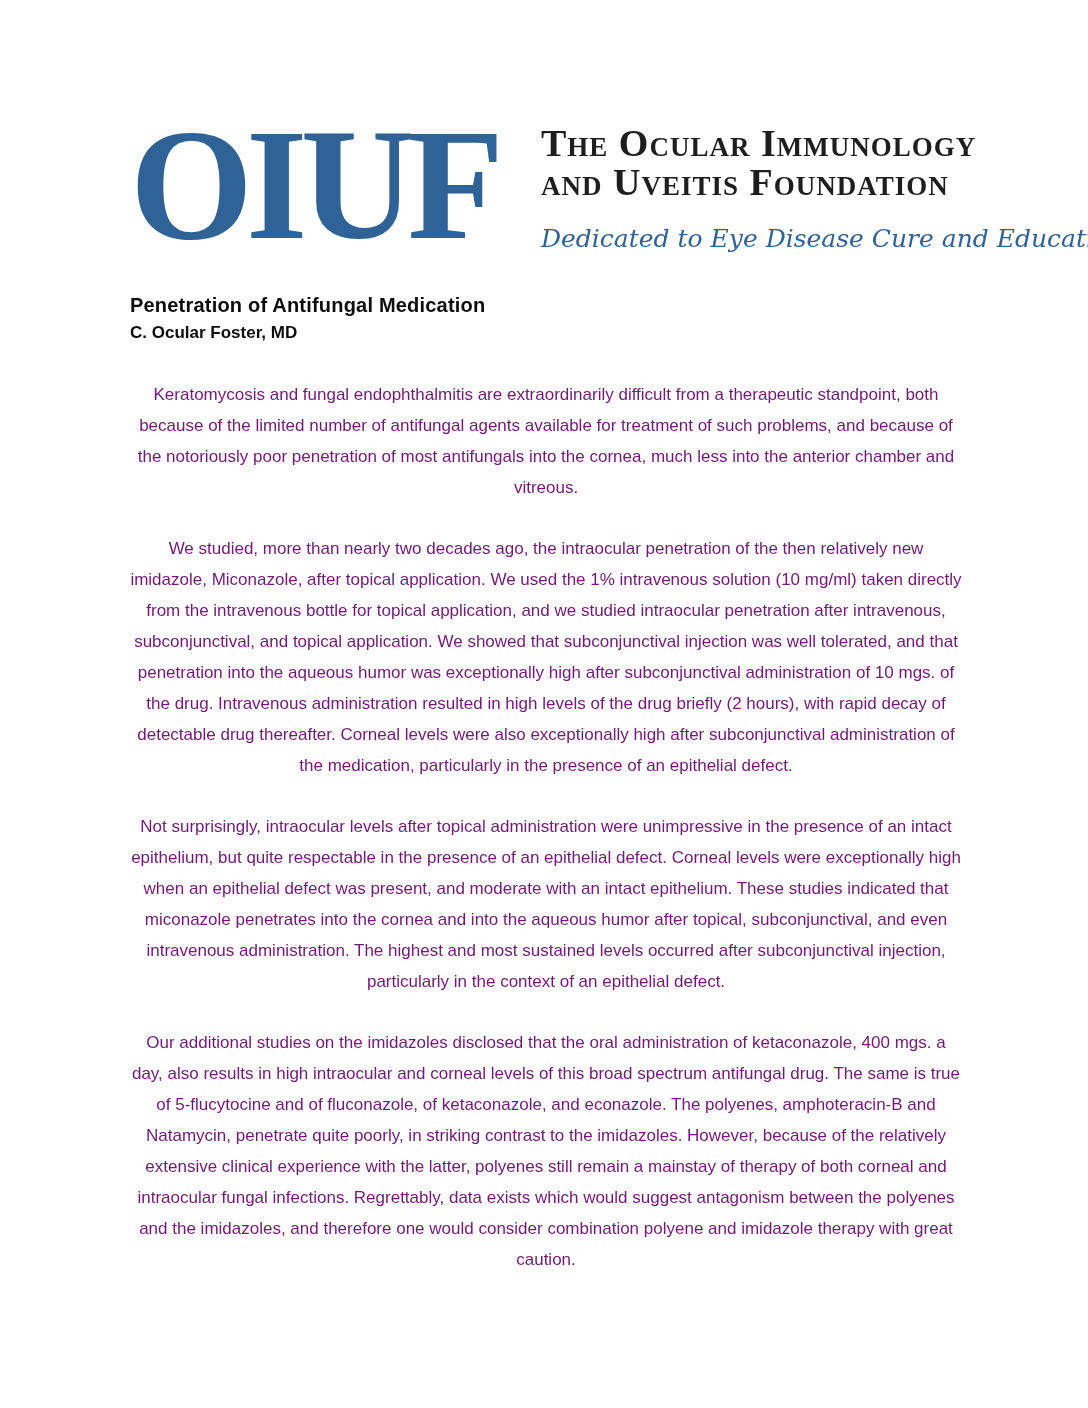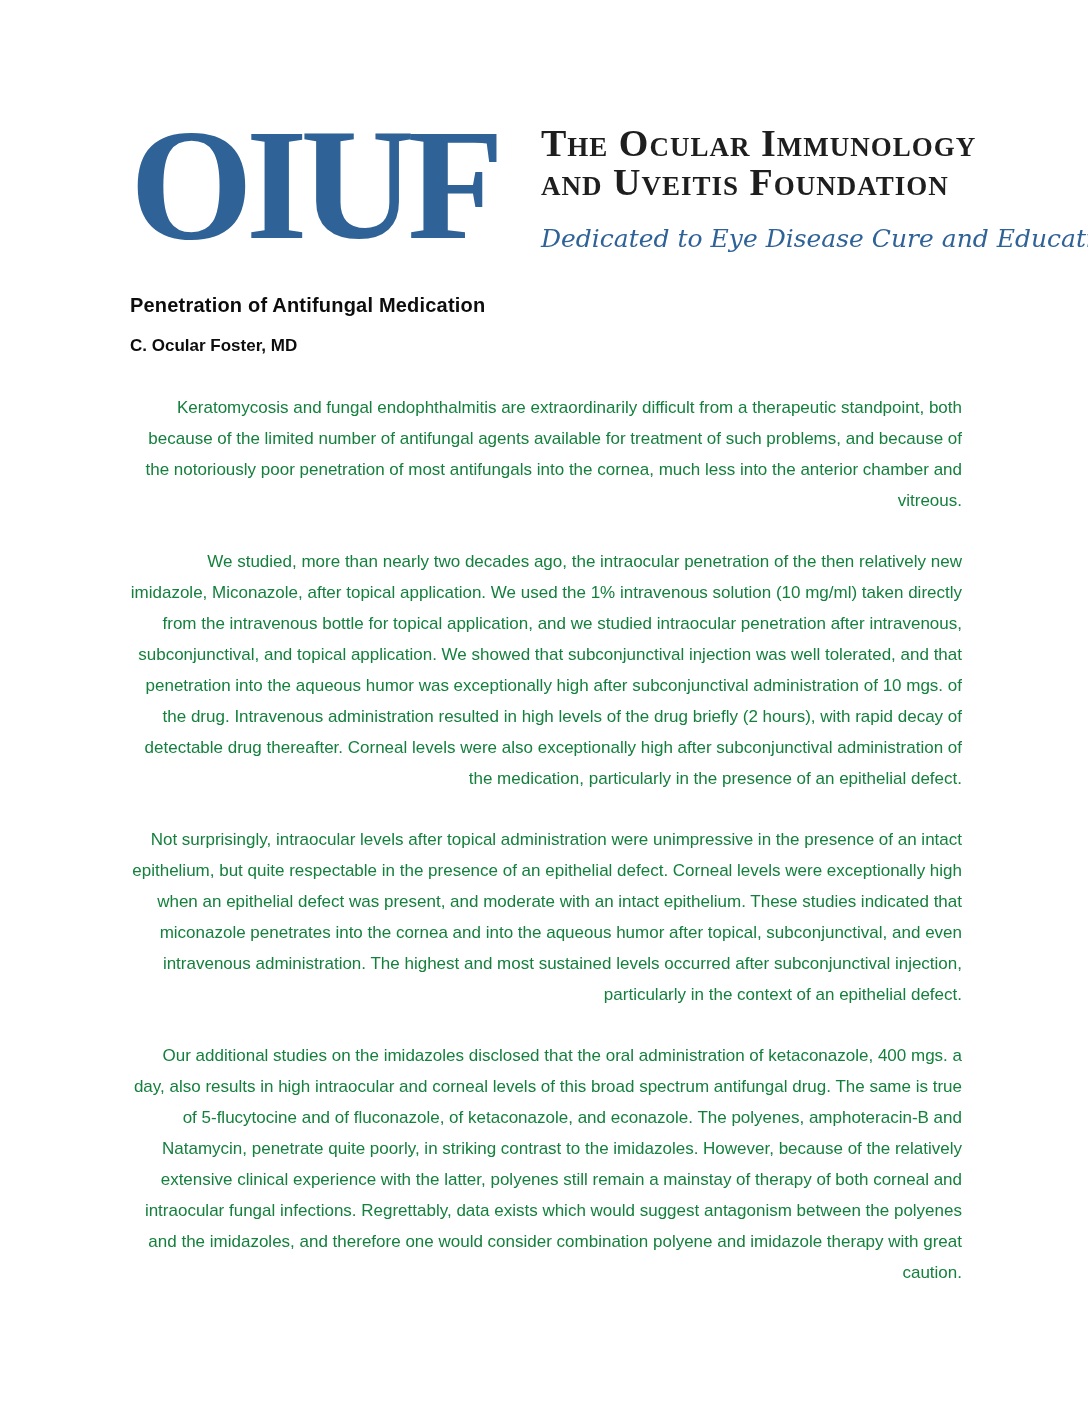--- a/index.html
+++ b/index.html
@@ -63,35 +63,35 @@
     color: #2f6296;
     margin-top: 6px;
     white-space: nowrap;
   }
   
   .content { width: 832px; }
   .doc-title {
     font-size: 20px;
     font-weight: bold;
     color: #0d0d0d;
-    margin-bottom: 19px;
+    margin-bottom: 6px;
     letter-spacing: 0.2px;
   }
   .doc-author {
     font-size: 17px;
     font-weight: bold;
     color: #0d0d0d;
     margin-bottom: 36px;
   }
   .doc-para {
     font-size: 17px;
     line-height: 31px;
-    color: #15803d;
+    color: #701a75;
     margin-bottom: 30px;
-    text-align: right;
+    text-align: center;
   }
 </style>
 </head>
 <body>
 
 <div class="page">
 
   <div class="logo-row">
     <div class="logo-acronym">OIUF</div>
     <div class="logo-divider"></div>

